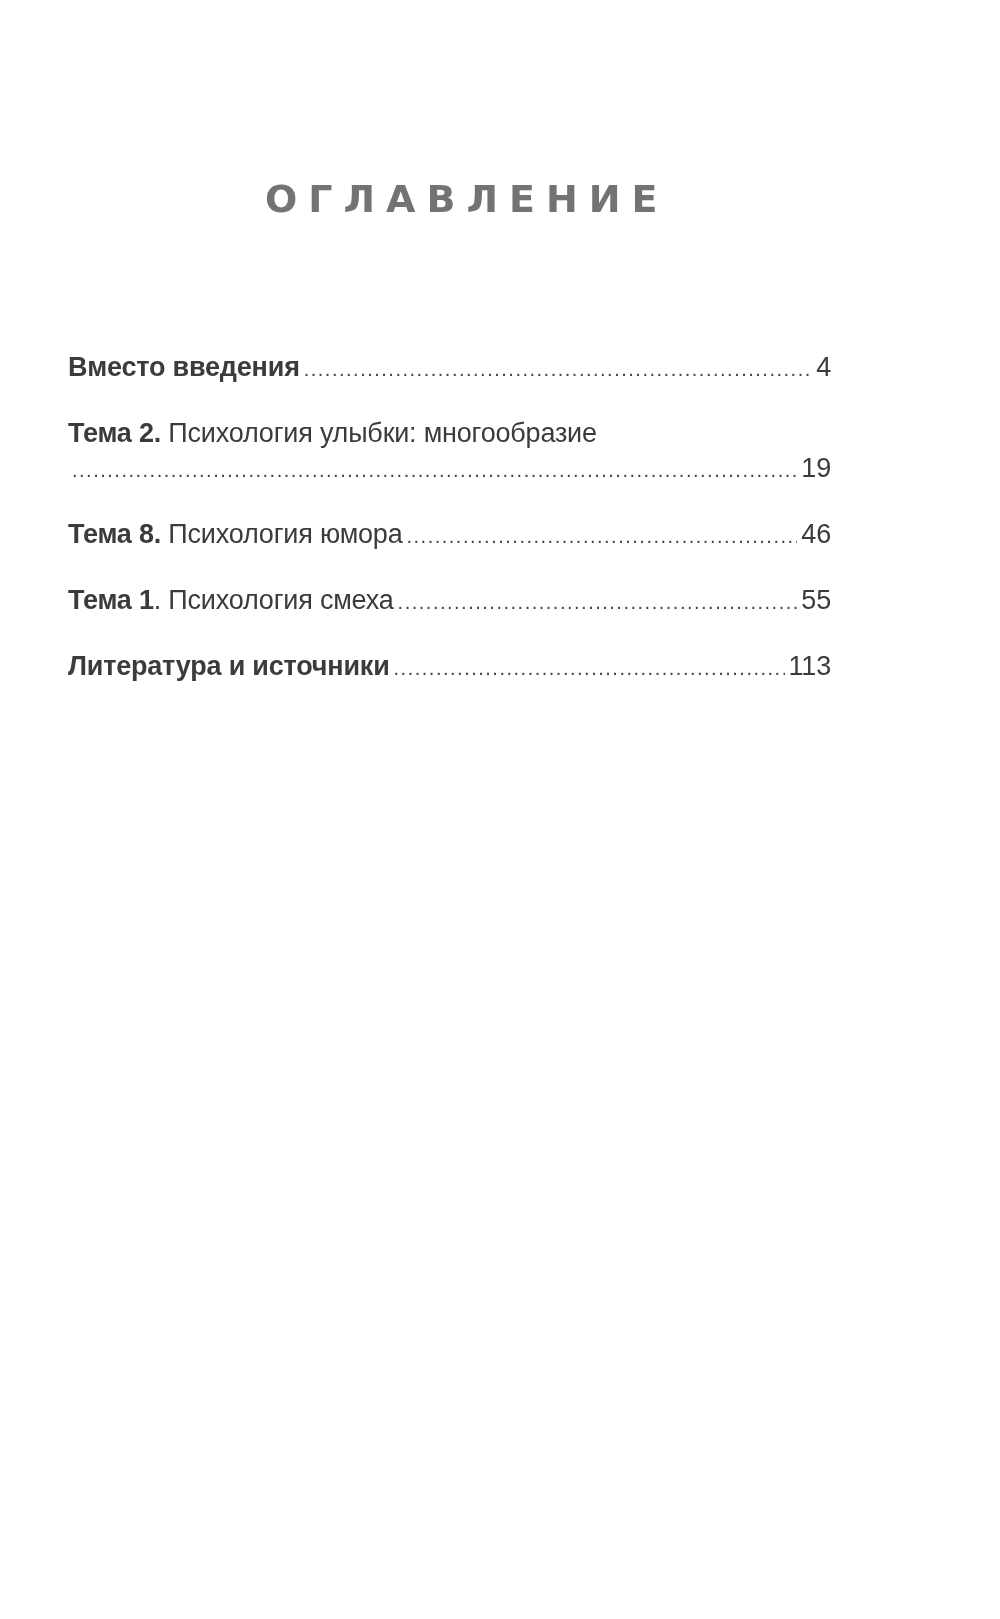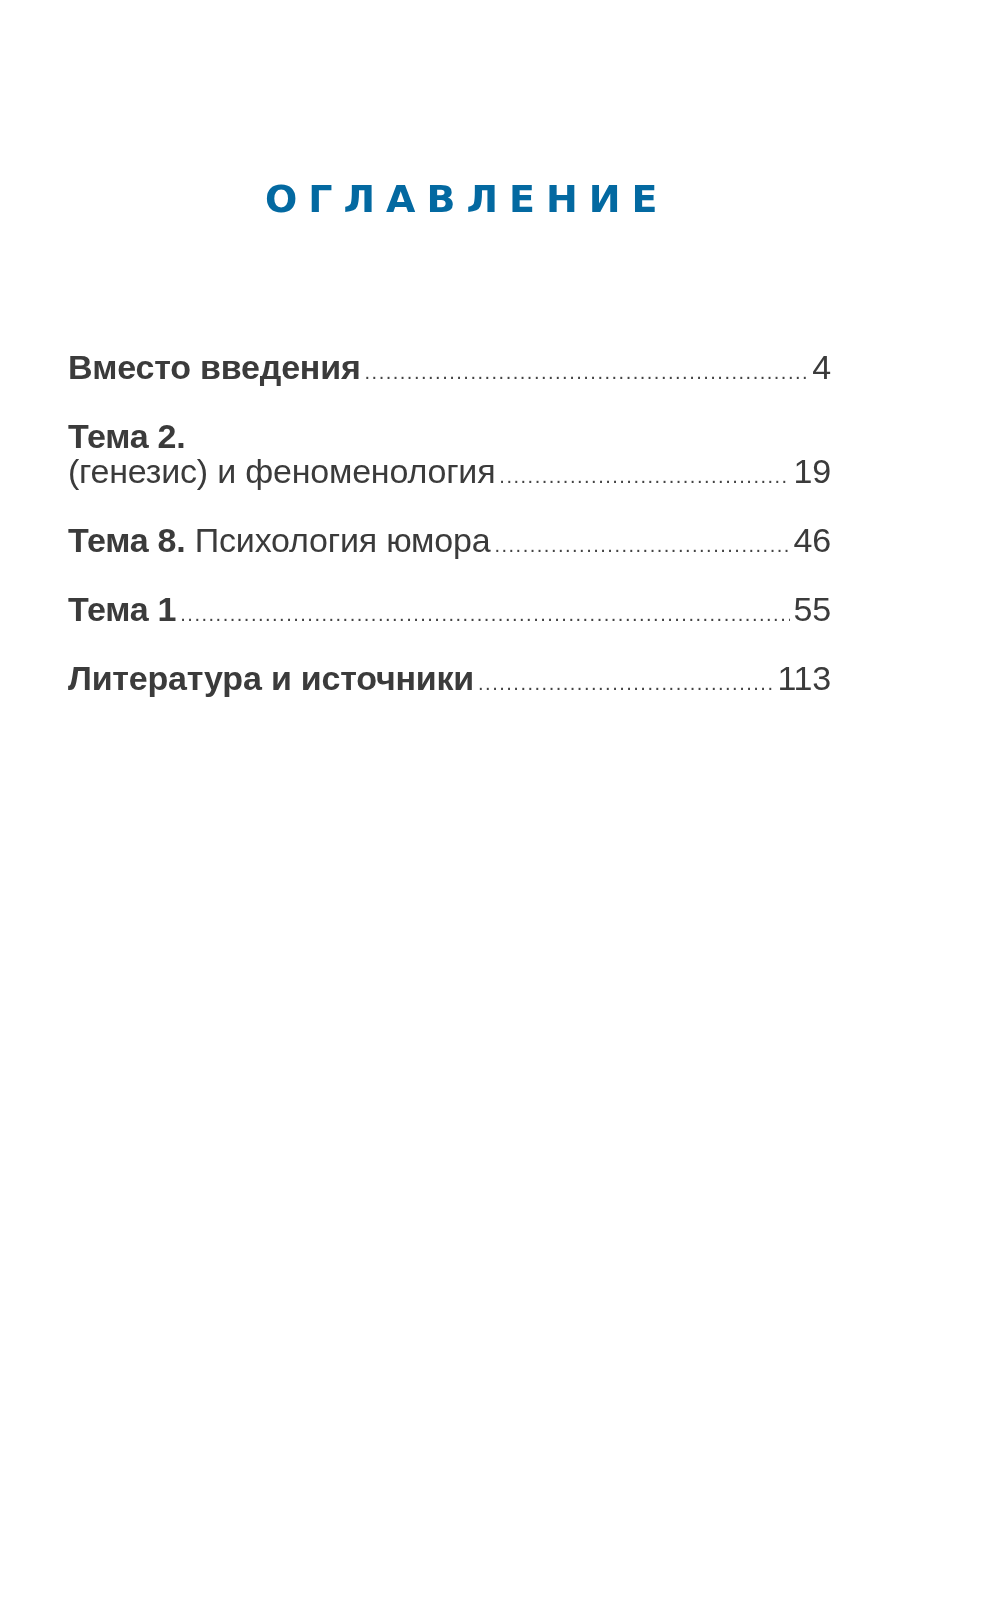--- a/index.html
+++ b/index.html
@@ -13,34 +13,34 @@
   }
   .title {
     position: absolute;
     left: 265px; top: 148px;
     width: 390px;
     text-align: center;
     font-family: "DejaVu Sans", sans-serif;
     font-weight: bold;
     font-size: 38px;
     letter-spacing: 11px;
-    color: #0369a1;
+    color: #737373;
     line-height: 52px;
     white-space: nowrap;
   }
   .toc {
     position: absolute;
     left: 68px; top: 350px;
     width: 763px;
   }
   .entry { margin-bottom: 29px; }
   .line {
     display: flex;
     align-items: baseline;
-    font-size: 34px;
+    font-size: 27px;
     line-height: 35px;
     white-space: nowrap;
     letter-spacing: -0.2px;
   }
   .b { font-weight: bold; }
   .leader {
     flex: 1;
     overflow: hidden;
     margin: 0 4px;
     font-size: 20px;
@@ -64,40 +64,41 @@
       <span class="b">Вместо введения</span>
       <span class="leader"></span>
       <span class="page">4</span>
     </div>
   </div>
 
 
   <div class="entry">
     <div class="line">
       <span class="b">Тема 2.</span>
+      <span style="white-space:pre"> Психология улыбки: многообразие</span>
     </div>
     <div class="line">
-      <span>(генезис) и феноменология</span>
       <span class="leader"></span>
       <span class="page">19</span>
     </div>
   </div>
 
   <div class="entry">
     <div class="line">
       <span class="b">Тема 8.</span>
       <span style="white-space:pre"> Психология юмора</span>
       <span class="leader"></span>
       <span class="page">46</span>
     </div>
   </div>
 
   <div class="entry">
     <div class="line">
       <span class="b">Тема 1</span>
+      <span style="white-space:pre">. Психология смеха</span>
       <span class="leader"></span>
       <span class="page">55</span>
     </div>
   </div>
 
 
   <div class="entry">
     <div class="line">
       <span class="b">Литература и источники</span>
       <span class="leader"></span>

